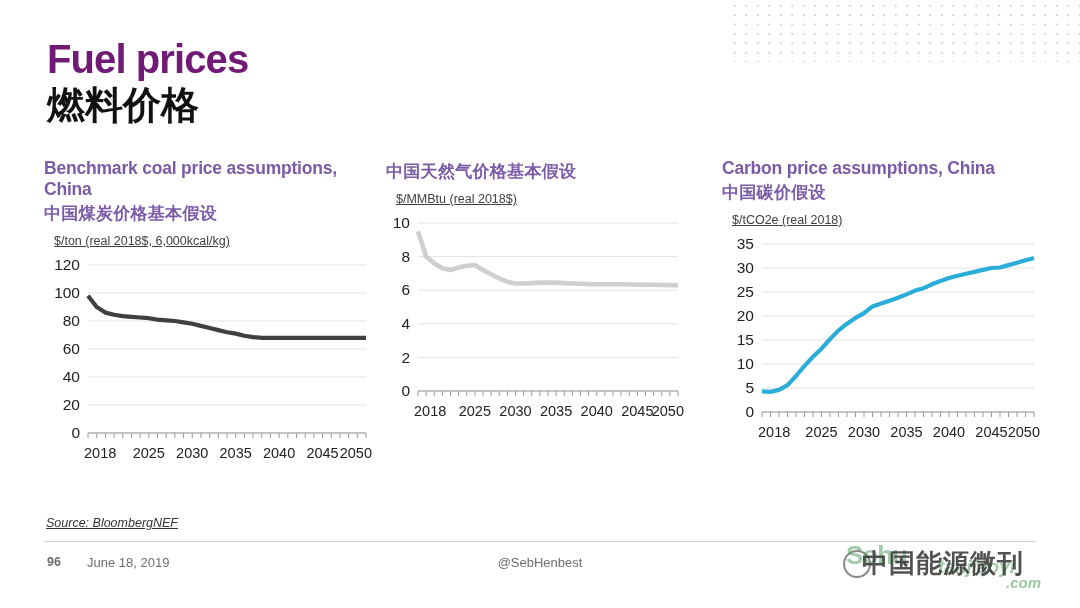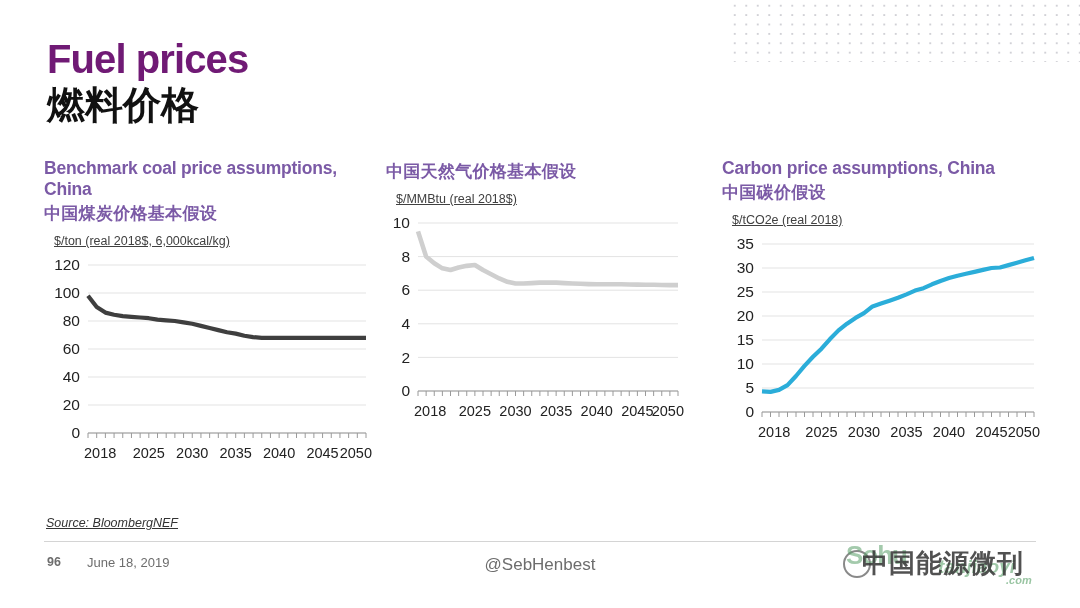--- a/index.html
+++ b/index.html
@@ -137,21 +137,21 @@
     top: 4px;
     font-size: 13px;
     color: #6d6d6d;
   }
   #footer-handle {
     position: absolute;
     left: 0;
     right: 0;
     top: 4px;
     text-align: center;
-    font-size: 17px;
+    font-size: 13px;
     color: #6d6d6d;
   }
 
   
   #watermark {
     position: absolute;
     left: 838px;
     top: 534px;
     width: 242px;
     height: 74px;
@@ -172,21 +172,21 @@
   #wm-green-2 {
     left: 100px; top: 22px;
     font-size: 19px;
     font-style: italic;
     color: #8fbf99;
     opacity: 0.85;
     font-weight: bold;
   }
   #wm-green-3 {
     left: 168px; top: 40px;
-    font-size: 11px;
+    font-size: 15px;
     font-style: italic;
     color: #8fbf99;
     opacity: 0.9;
     font-weight: bold;
   }
   #wm-dark {
     left: 24px; top: 12px;
     font-size: 26px;
     color: #3a3a3a;
     opacity: 0.88;

